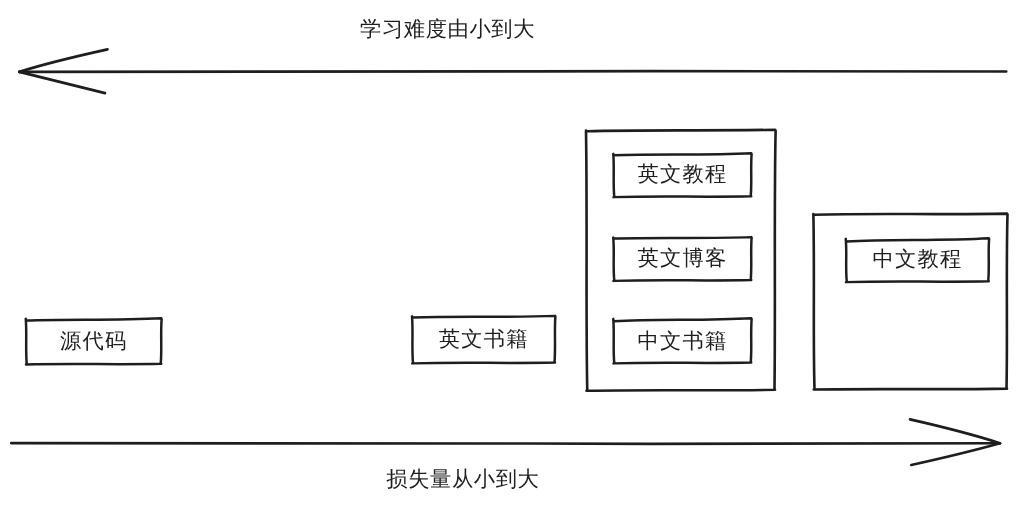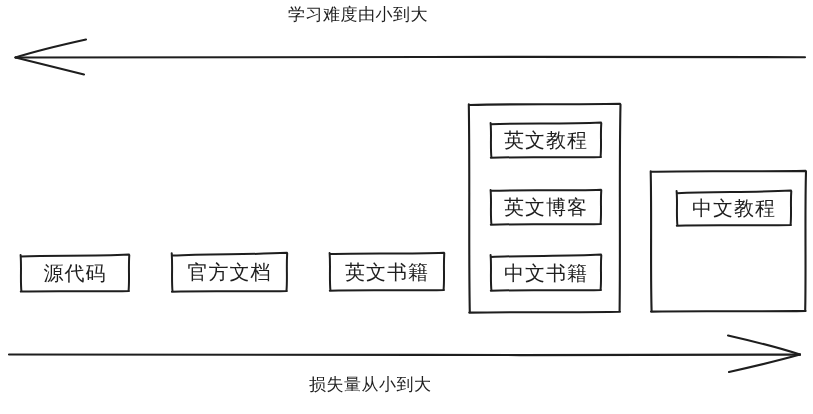--- a/index.html
+++ b/index.html
@@ -21,21 +21,22 @@
     position: absolute;
     font-size: 17px;
     line-height: 20px;
     color: #1e1e1e;
     letter-spacing: 0.5px;
     white-space: nowrap;
     font-family: "DejaVu Sans", "Liberation Sans", sans-serif;
   }
   #label-top {
     left: 288px;
-    top: 4px;
+    top: 16px;
+    font-family: Liberation Mono, monospace;
   }
   #label-bottom {
     left: 309px;
     top: 374px;
   }
   .axis-svg {
     position: absolute;
     left: 0;
     top: 0;
     overflow: visible;
@@ -52,21 +53,21 @@
     position: absolute;
     left: 0;
     top: 0;
     width: 100%;
     height: 100%;
     overflow: visible;
     pointer-events: none;
   }
   .node-text {
     position: relative;
-    font-size: 20px;
+    font-size: 17px;
     line-height: 20px;
     color: #1e1e1e;
     letter-spacing: 1px;
     white-space: nowrap;
     font-family: "DejaVu Sans", "Liberation Sans", sans-serif;
   }
   .group-box {
     position: absolute;
     box-sizing: border-box;
     background: transparent;
@@ -118,26 +119,20 @@
     </svg>
   </div>
 
   <div class="node" style="left:19px; top:253px; width:112px; height:40px;">
     <svg class="node-svg" viewBox="0 0 112 40" preserveAspectRatio="none" aria-hidden="true">
       <path d="M 2.0 3.4 C 35 2.0, 72 3.6, 110 1.6 M 110.3 2.2 C 109.4 14, 110.6 27, 109.6 37.6 M 110.0 38.0 C 75 38.9, 40 37.6, 1.8 38.6 M 2.4 38.2 C 1.3 27, 2.6 14, 1.6 2.0" fill="none" stroke="#1e1e1e" stroke-width="2.0" stroke-linecap="round" stroke-linejoin="round"></path>
     </svg>
     <span class="node-text">源代码</span>
   </div>
 
-  <div class="node" style="left:170px; top:251px; width:119px; height:42px;">
-    <svg class="node-svg" viewBox="0 0 119 42" preserveAspectRatio="none" aria-hidden="true">
-      <path d="M 2.2 4.6 C 38 2.4, 78 4.0, 117 1.8 M 117.2 2.4 C 116.3 15, 117.5 28, 116.5 39.6 M 116.9 40.0 C 80 40.9, 42 39.6, 1.9 40.7 M 2.5 40.3 C 1.4 28, 2.7 15, 1.7 2.2" fill="none" stroke="#1e1e1e" stroke-width="2.0" stroke-linecap="round" stroke-linejoin="round"></path>
-    </svg>
-    <span class="node-text">官方文档</span>
-  </div>
 
   <div class="node" style="left:328px; top:251px; width:118px; height:41px;">
     <svg class="node-svg" viewBox="0 0 118 41" preserveAspectRatio="none" aria-hidden="true">
       <path d="M 2.1 3.0 C 38 1.8, 78 3.2, 116 1.7 M 116.3 2.2 C 115.4 14, 116.6 27, 115.6 38.6 M 116.0 39.0 C 79 39.9, 41 38.6, 1.8 39.7 M 2.4 39.3 C 1.3 27, 2.6 14, 1.6 2.1" fill="none" stroke="#1e1e1e" stroke-width="2.0" stroke-linecap="round" stroke-linejoin="round"></path>
     </svg>
     <span class="node-text">英文书籍</span>
   </div>
 
   <div class="node" style="left:489px; top:121px; width:114px; height:38px;">
     <svg class="node-svg" viewBox="0 0 114 38" preserveAspectRatio="none" aria-hidden="true">

